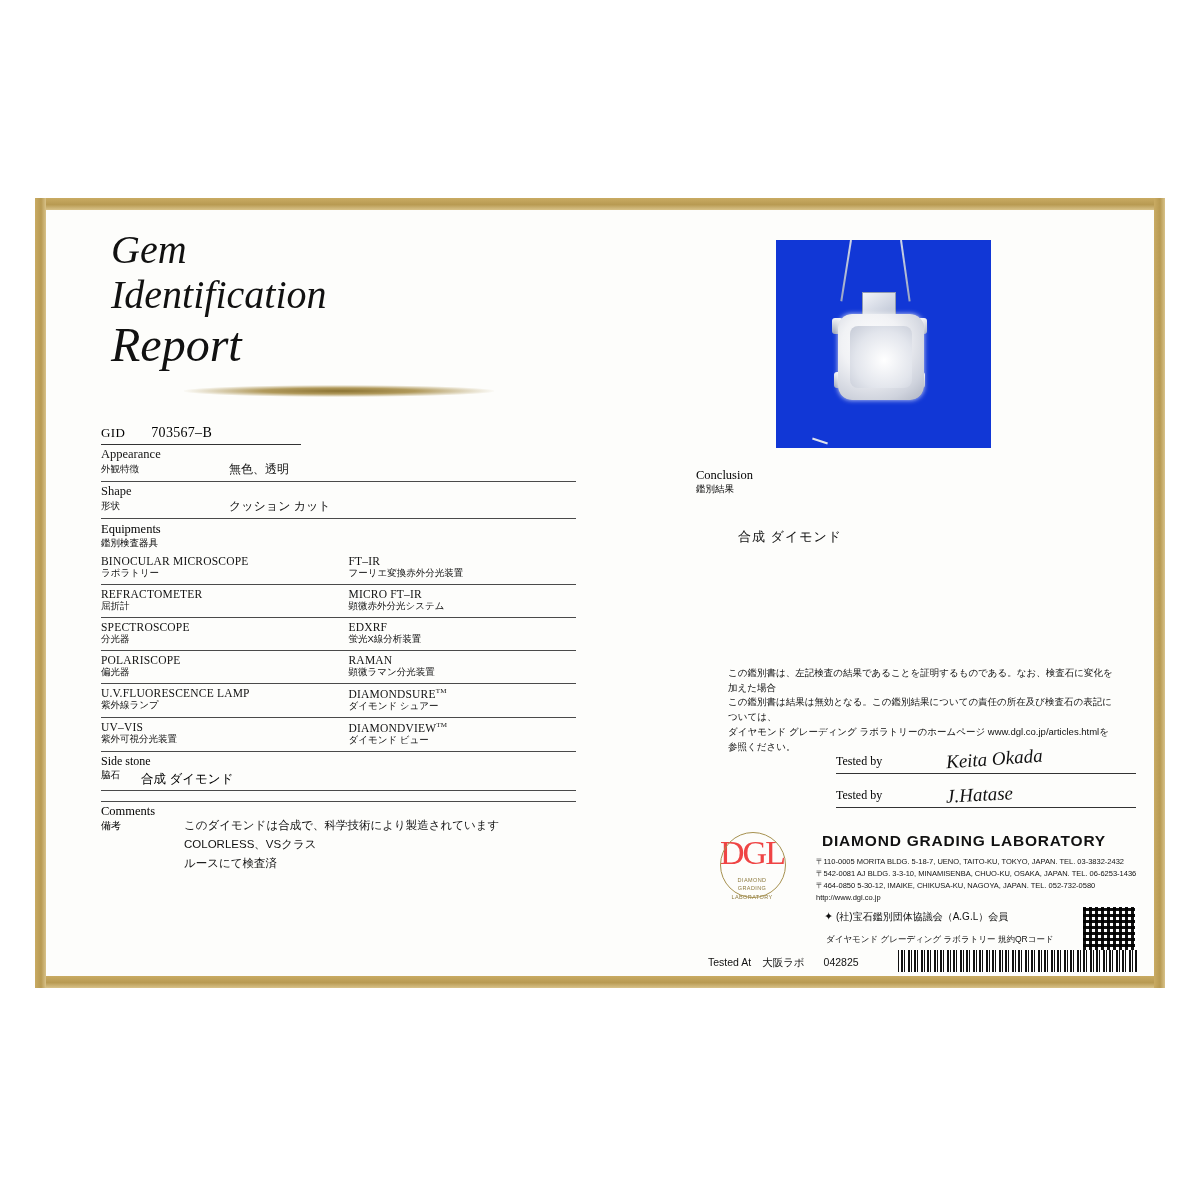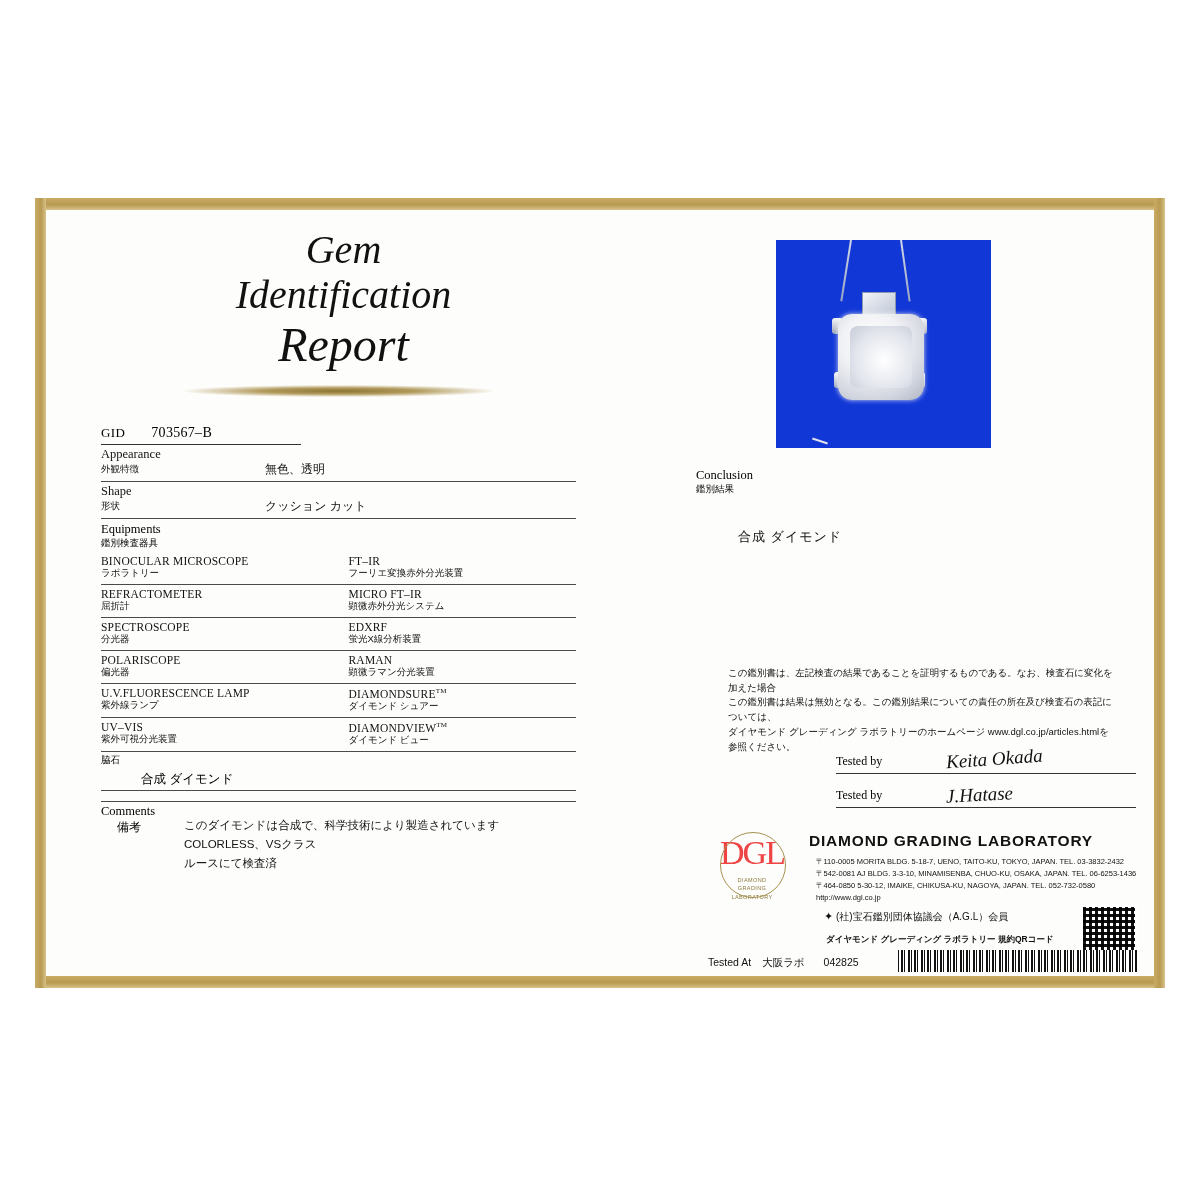--- a/index.html
+++ b/index.html
@@ -54,21 +54,21 @@
 
   
   .left-col {
     position: absolute;
     left: 55px;
     top: 18px;
     width: 475px;
   }
 
   .title-block {
-    text-align: center;
+    text-align: left;
     font-family: "Liberation Serif", serif;
     font-style: italic;
     color: #111;
     line-height: 1.12;
     padding-left: 10px;
   }
   .title-block .t1 { font-size: 40px; }
   .title-block .t2 { font-size: 40px; }
   .title-block .t3 { font-size: 48px; }
 
@@ -112,21 +112,20 @@
     font-size: 9.5px;
     color: #111;
     line-height: 1.3;
   }
   .field .value {
     position: absolute;
     left: 128px;
     bottom: 3px;
     font-size: 12px;
     color: #111;
-    margin-left: 36px;
   }
   .field.tall { min-height: 44px; }
   .field.tall .value { left: 128px; bottom: 4px; font-size: 12px; }
 
   .equip-head {
     padding-top: 3px;
   }
   .equip-head .en {
     font-family: "Liberation Serif", serif;
     font-size: 12.5px;
@@ -176,21 +175,21 @@
     font-size: 12.5px;
   }
 
   .comments {
     margin-top: 10px;
     border-top: 1px solid #4a4a4a;
     padding-top: 2px;
     position: relative;
   }
   .comments .en { font-family: "Liberation Serif", serif; font-size: 12.5px; }
-  .comments .jp { font-size: 12px; margin-left: 16px; }
+  .comments .jp { font-size: 10px; }
   .comments .lines {
     position: absolute;
     left: 40px;
     top: 14px;
     font-size: 11.5px;
     line-height: 1.65;
     color: #111;
     margin-left: 43px;
   }
 
@@ -369,21 +368,21 @@
     left: 12px;
     top: 4px;
     width: 64px;
     height: 64px;
     border: 1.5px solid #a6914f;
     border-radius: 50%;
   }
 
   .org-name {
     position: absolute;
-    left: 101px;
+    left: 114px;
     top: 4px;
     font-family: "Liberation Sans", sans-serif;
     font-weight: bold;
     font-size: 15.5px;
     letter-spacing: .8px;
     color: #111;
   }
   .addr {
     position: absolute;
     left: 108px;
@@ -400,21 +399,20 @@
     font-size: 10px;
     color: #111;
   }
   .agl .swoosh { font-size: 11px; }
   .qr-note {
     position: absolute;
     left: 118px;
     top: 106px;
     font-size: 8.5px;
     color: #111;
-    font-weight: bold;
   }
   .qr {
     position: absolute;
     right: -10px;
     top: 76px;
     width: 52px;
     height: 52px;
     background:
       repeating-linear-gradient(90deg, #111 0 3px, #fff 3px 6px),
       repeating-linear-gradient(0deg, #111 0 3px, #fff 3px 6px);
@@ -545,20 +543,21 @@
           </td>
           <td class="right">
             <div class="en"><span>DIAMONDVIEW</span><span class="sup">TM</span></div>
             <div class="jp">ダイモンド ビュー</div>
           </td>
         </tr>
       </tbody>
         </table>
 
       <div class="side-stone">
+        <div class="en">Side stone</div>
         <div class="jp">脇石</div>
         <div class="value">合成 ダイモンド</div>
       </div>
 
       <div class="comments">
         <div class="en">Comments</div>
         <div class="jp">備考</div>
         <div class="lines">
           <div>このダイモンドは合成で、科学技術により製造されています</div>
           <div>COLORLESS、VSクラス</div>

